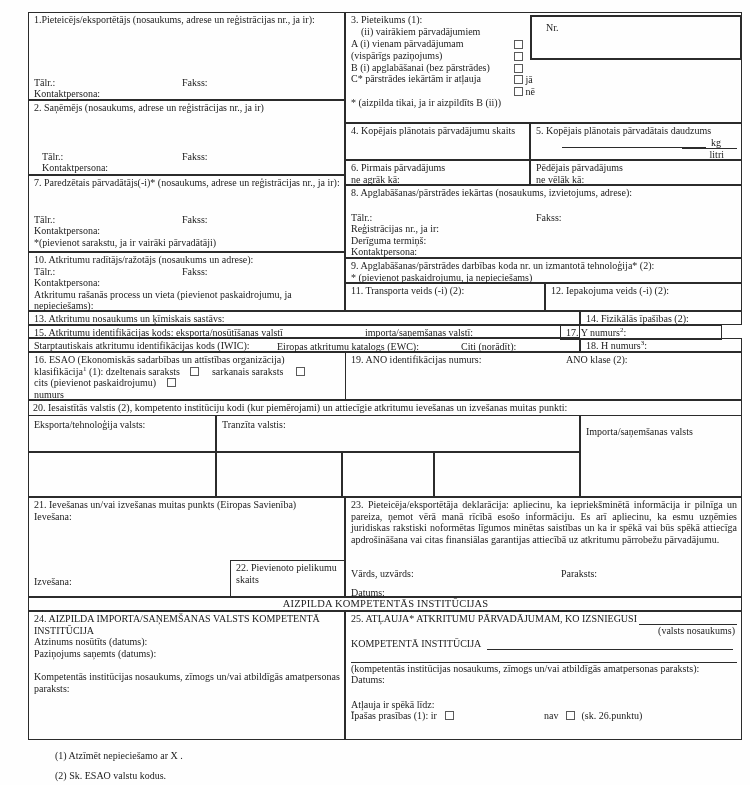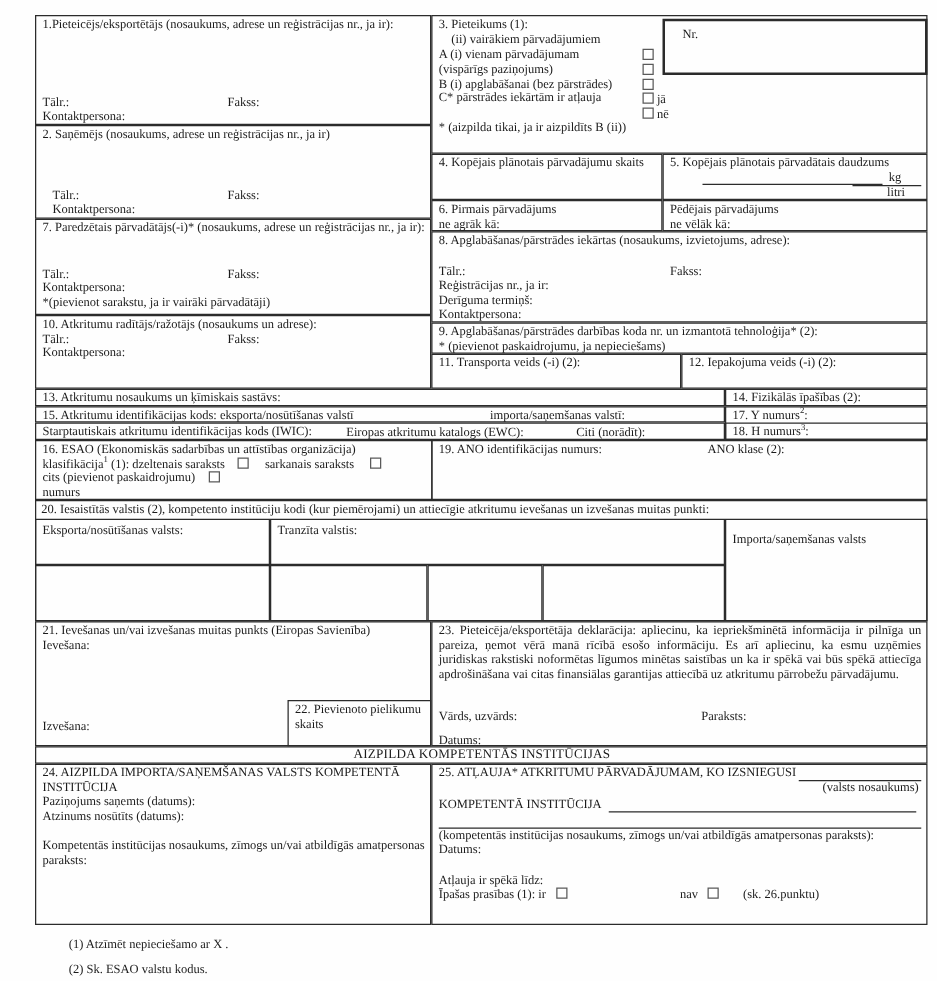--- a/index.html
+++ b/index.html
@@ -52,20 +52,21 @@
     <div>*(pievienot sarakstu, ja ir vairāki pārvadātāji)</div>
   </div>
 
   <div class="bx" style="left:28px;top:252px;width:317px;height:59px">
     <div>10. Atkritumu radītājs/ražotājs (nosaukums un adrese):</div>
     <div style="position:relative">
       <span>Tālr.:</span>
       <span class="abs" style="left:148px;top:0">Fakss:</span>
     </div>
     <div>Kontaktpersona:</div>
+    <div>Atkritumu rašanās process un vieta (pievienot paskaidrojumu, ja nepieciešams):</div>
   </div>
 
   <div class="bx" style="left:345px;top:12px;width:397px;height:111px">
     <div class="r3">3. Pieteikums (1):</div>
     <div class="r3" style="padding-left:10px">(ii) vairākiem pārvadājumiem</div>
     <div class="r3">
       <span>A (i) vienam pārvadājumam</span>
       <span class="cba"><span class="cb"></span></span>
     </div>
     <div class="r3">
@@ -138,23 +139,23 @@
 
   <div class="bx" style="left:28px;top:311px;width:552px;height:14px">
     <div>13. Atkritumu nosaukums un ķīmiskais sastāvs:</div>
   </div>
   <div class="bx" style="left:580px;top:311px;width:162px;height:14px">
     <div>14. Fizikālās īpašības (2):</div>
   </div>
 
   <div class="bx" style="left:28px;top:325px;width:552px;height:13px">
     <span>15. Atkritumu identifikācijas kods: eksporta/nosūtīšanas valstī</span>
-    <span class="abs" style="left:363px;top:1px">importa/saņemšanas valstī:</span>
-  </div>
-  <div class="bx" style="left:580px;top:325px;width:162px;height:27px">
+    <span class="abs" style="left:336px;top:1px">importa/saņemšanas valstī:</span>
+  </div>
+  <div class="bx" style="left:560px;top:325px;width:162px;height:15px">
     <span>17. Y numurs</span><sup>2</sup><span>:</span>
   </div>
 
   <div class="bx" style="left:28px;top:338px;width:552px;height:14px">
     <span>Starptautiskais atkritumu identifikācijas kods (IWIC):</span>
     <span class="abs" style="left:248px;top:2px">Eiropas atkritumu katalogs (EWC):</span>
     <span class="abs" style="left:432px;top:2px">Citi (norādīt):</span>
   </div>
   <div class="bx" style="left:580px;top:338px;width:162px;height:14px">
     <span>18. H numurs</span><sup>3</sup><span>:</span>
@@ -177,21 +178,21 @@
   <div class="bx" style="left:345px;top:352px;width:397px;height:48px">
     <div style="position:relative">
       <span>19. ANO identifikācijas numurs:</span>
       <span class="abs" style="left:215px;top:0">ANO klase (2):</span>
     </div>
   </div>
 
   <div class="bx" style="left:28px;top:400px;width:714px;height:97px;padding:0"></div>
   <div class="nb" style="left:33px;top:402px;width:700px">20. Iesaistītās valstis (2), kompetento institūciju kodi (kur piemērojami) un attiecīgie atkritumu ievešanas un izvešanas muitas punkti:</div>
   <div class="bx" style="left:28px;top:415px;width:188px;height:37px;padding-top:3px">
-    <span>Eksporta/nosūtīšanas valsts:</span>
+    <span>Eksporta/tehnoloģija valsts:</span>
   </div>
   <div class="bx" style="left:216px;top:415px;width:364px;height:37px;padding-top:3px">
     <span>Tranzīta valstis:</span>
   </div>
   <div class="bx" style="left:580px;top:415px;width:162px;height:82px;padding-top:10px">
     <span>Importa/saņemšanas valsts</span>
   </div>
   <div class="bx" style="left:28px;top:452px;width:188px;height:45px"></div>
   <div class="bx" style="left:216px;top:452px;width:126px;height:45px"></div>
   <div class="bx" style="left:342px;top:452px;width:92px;height:45px"></div>
@@ -211,22 +212,22 @@
       <span>Vārds, uzvārds:</span>
       <span class="abs" style="left:210px;top:0">Paraksts:</span>
     </div>
     <div class="abs" style="left:5px;top:89px">Datums:</div>
   </div>
 
   <div class="bx banner" style="left:28px;top:597px;width:714px;height:14px">AIZPILDA KOMPETENTĀS INSTITŪCIJAS</div>
 
   <div class="bx" style="left:28px;top:611px;width:317px;height:129px">
     <div>24. AIZPILDA IMPORTA/SAŅEMŠANAS VALSTS KOMPETENTĀ INSTITŪCIJA</div>
+    <div>Atzinums nosūtīts (datums):</div>
     <div>Paziņojums saņemts (datums):</div>
-    <div>Atzinums nosūtīts (datums):</div>
     <div style="margin-top:12px">Kompetentās institūcijas nosaukums, zīmogs un/vai atbildīgās amatpersonas paraksts:</div>
   </div>
 
   <div class="bx" style="left:345px;top:611px;width:397px;height:129px">
     <div class="flex" style="align-items:flex-end">
       <span>25. ATĻAUJA* ATKRITUMU PĀRVADĀJUMAM, KO IZSNIEGUSI</span>
       <span class="uline" style="flex:1;margin-left:2px"></span>
     </div>
     <div style="text-align:right;padding-right:2px">(valsts nosaukums)</div>
     <div class="flex" style="align-items:flex-end;margin-top:2px">
@@ -236,21 +237,21 @@
     <div style="border-top:1px solid #2b2b2b;margin-top:12px"></div>
     <div>(kompetentās institūcijas nosaukums, zīmogs un/vai atbildīgās amatpersonas paraksts):</div>
     <div>Datums:</div>
     <div style="margin-top:13px">Atļauja ir spēkā līdz:</div>
     <div style="position:relative">
       <span>Īpašas prasības (1): ir</span>
       <span class="cb" style="margin-left:6px"></span>
       <span class="abs" style="left:193px;top:0">
         <span>nav</span>
         <span class="cb" style="margin-left:5px"></span>
-        <span style="margin-left:17px">(sk. 26.punktu)</span>
+        <span style="margin-left:4px">(sk. 26.punktu)</span>
       </span>
     </div>
   </div>
 
   <div class="nb" style="left:55px;top:750px">(1) Atzīmēt nepieciešamo ar X .</div>
   <div class="nb" style="left:55px;top:770px">(2) Sk. ESAO valstu kodus.</div>
 
 </div>
 
 </body></html>

